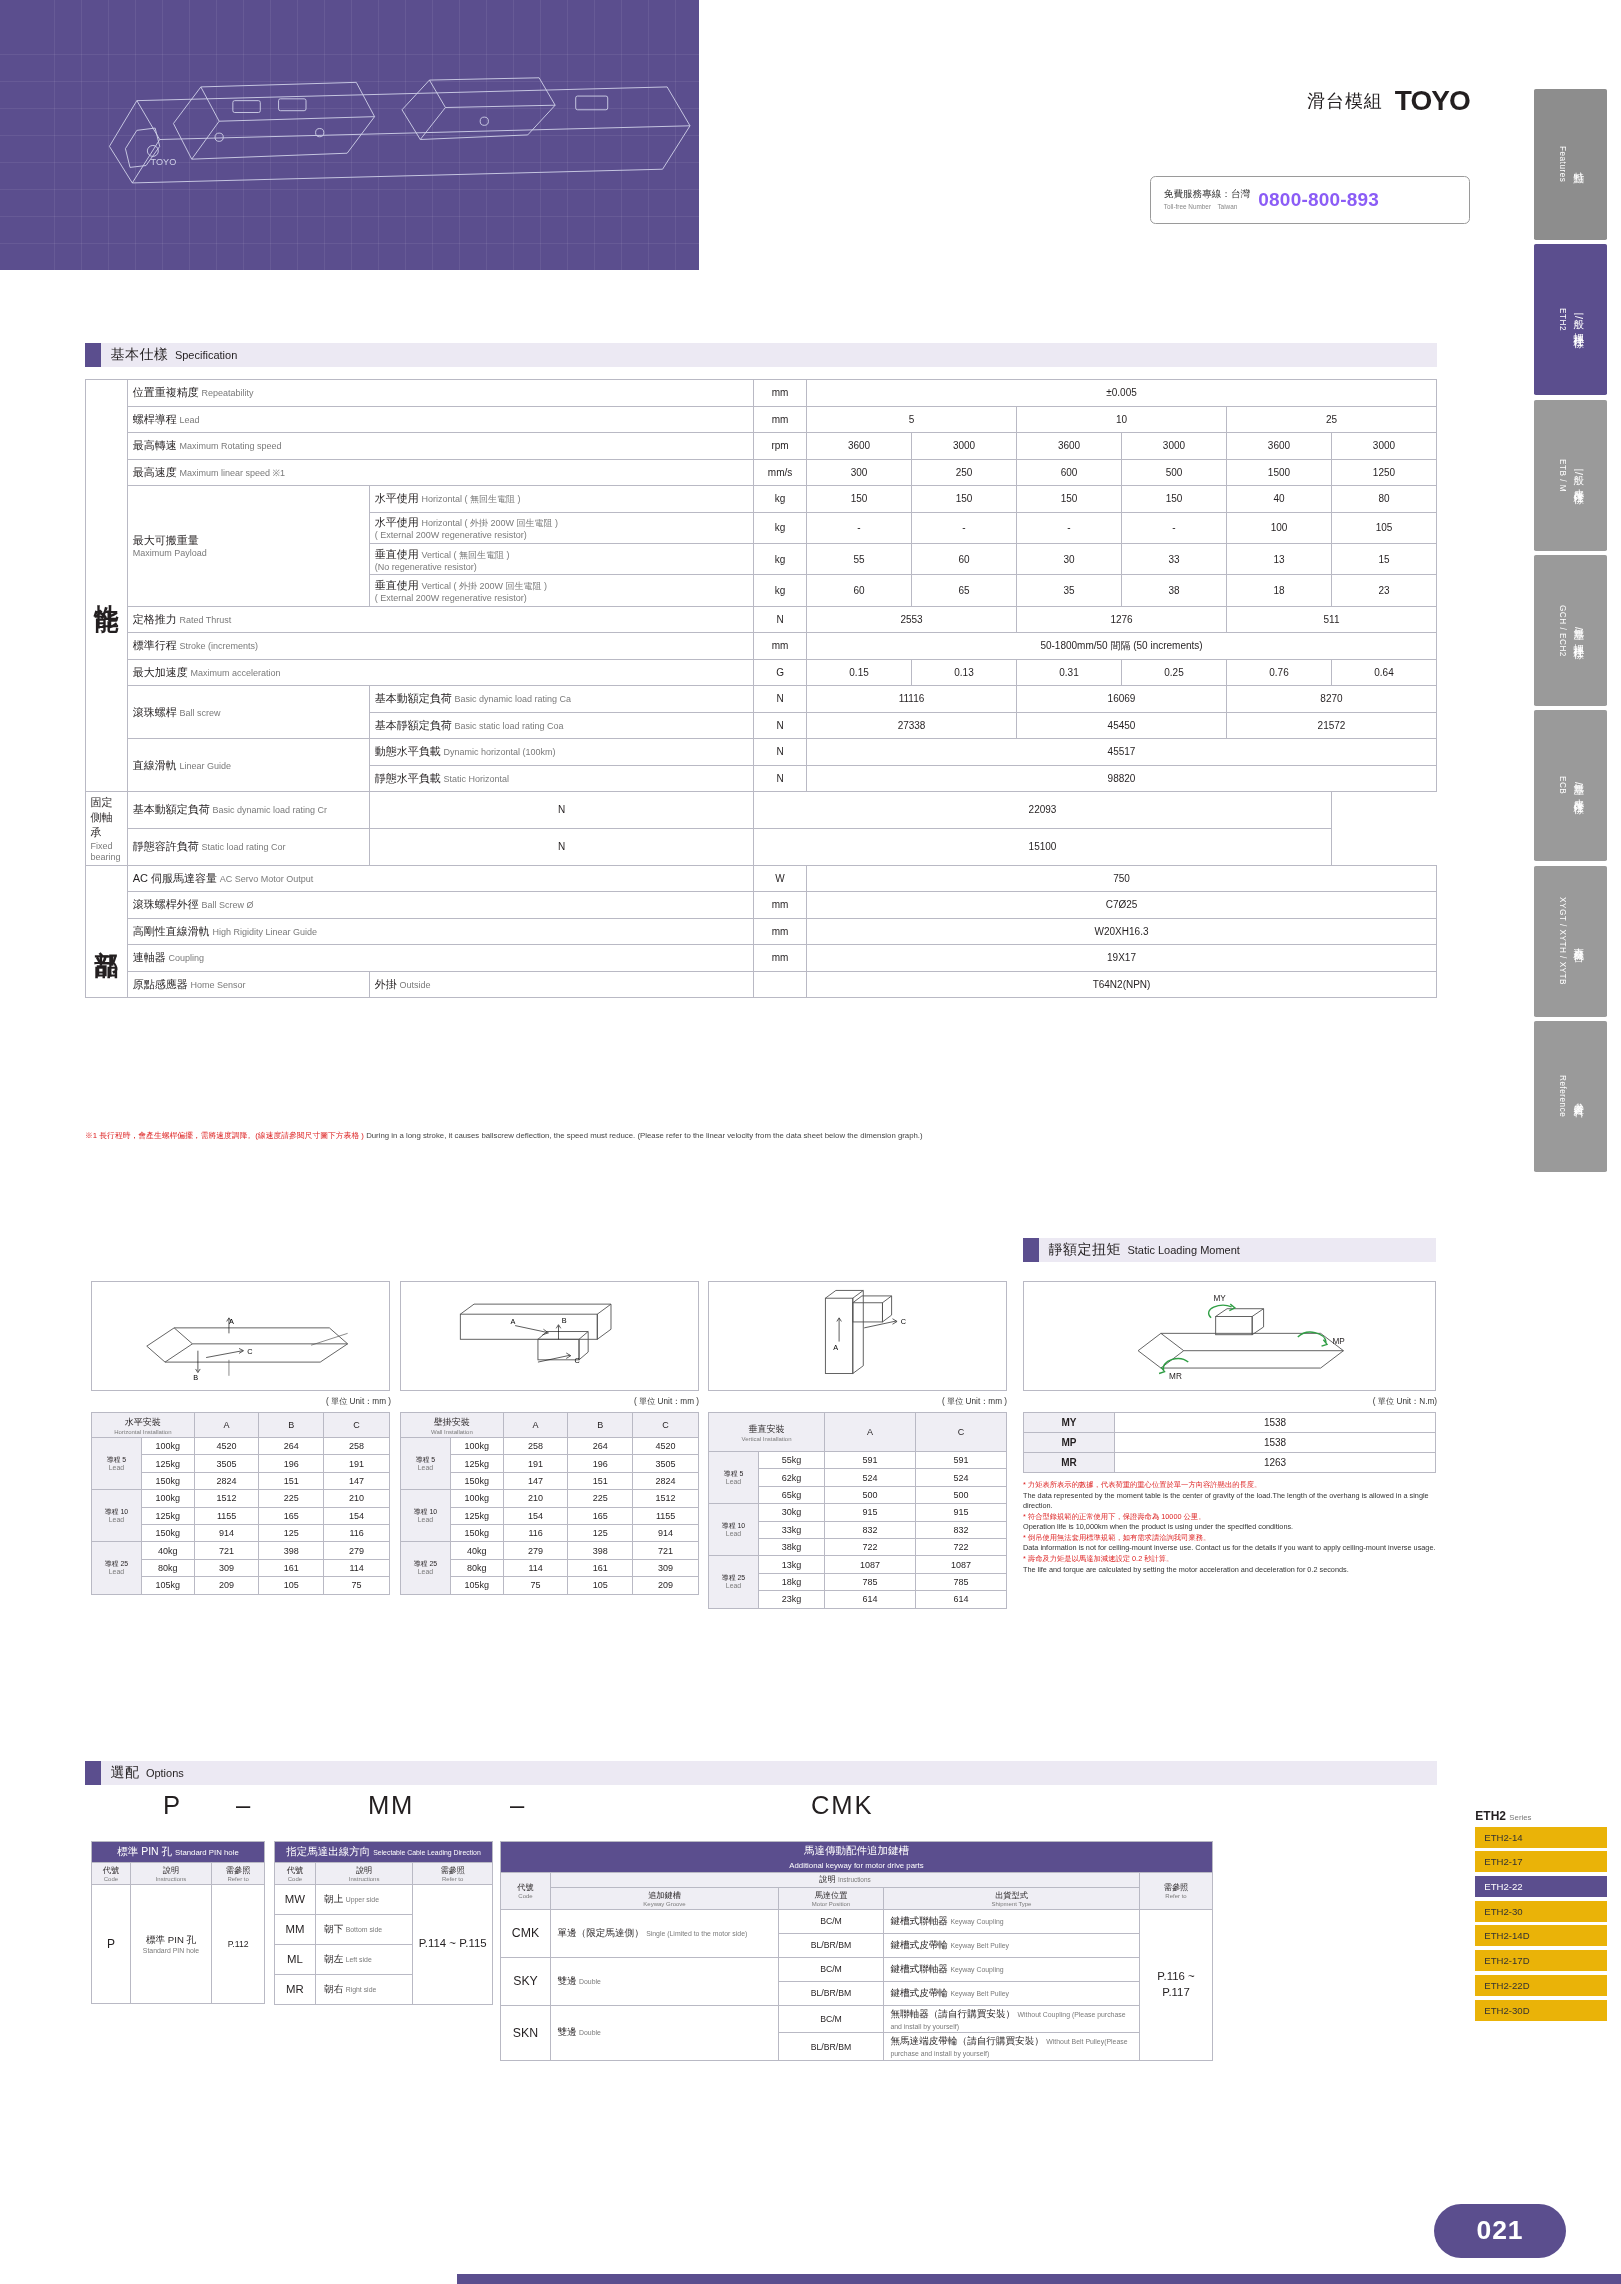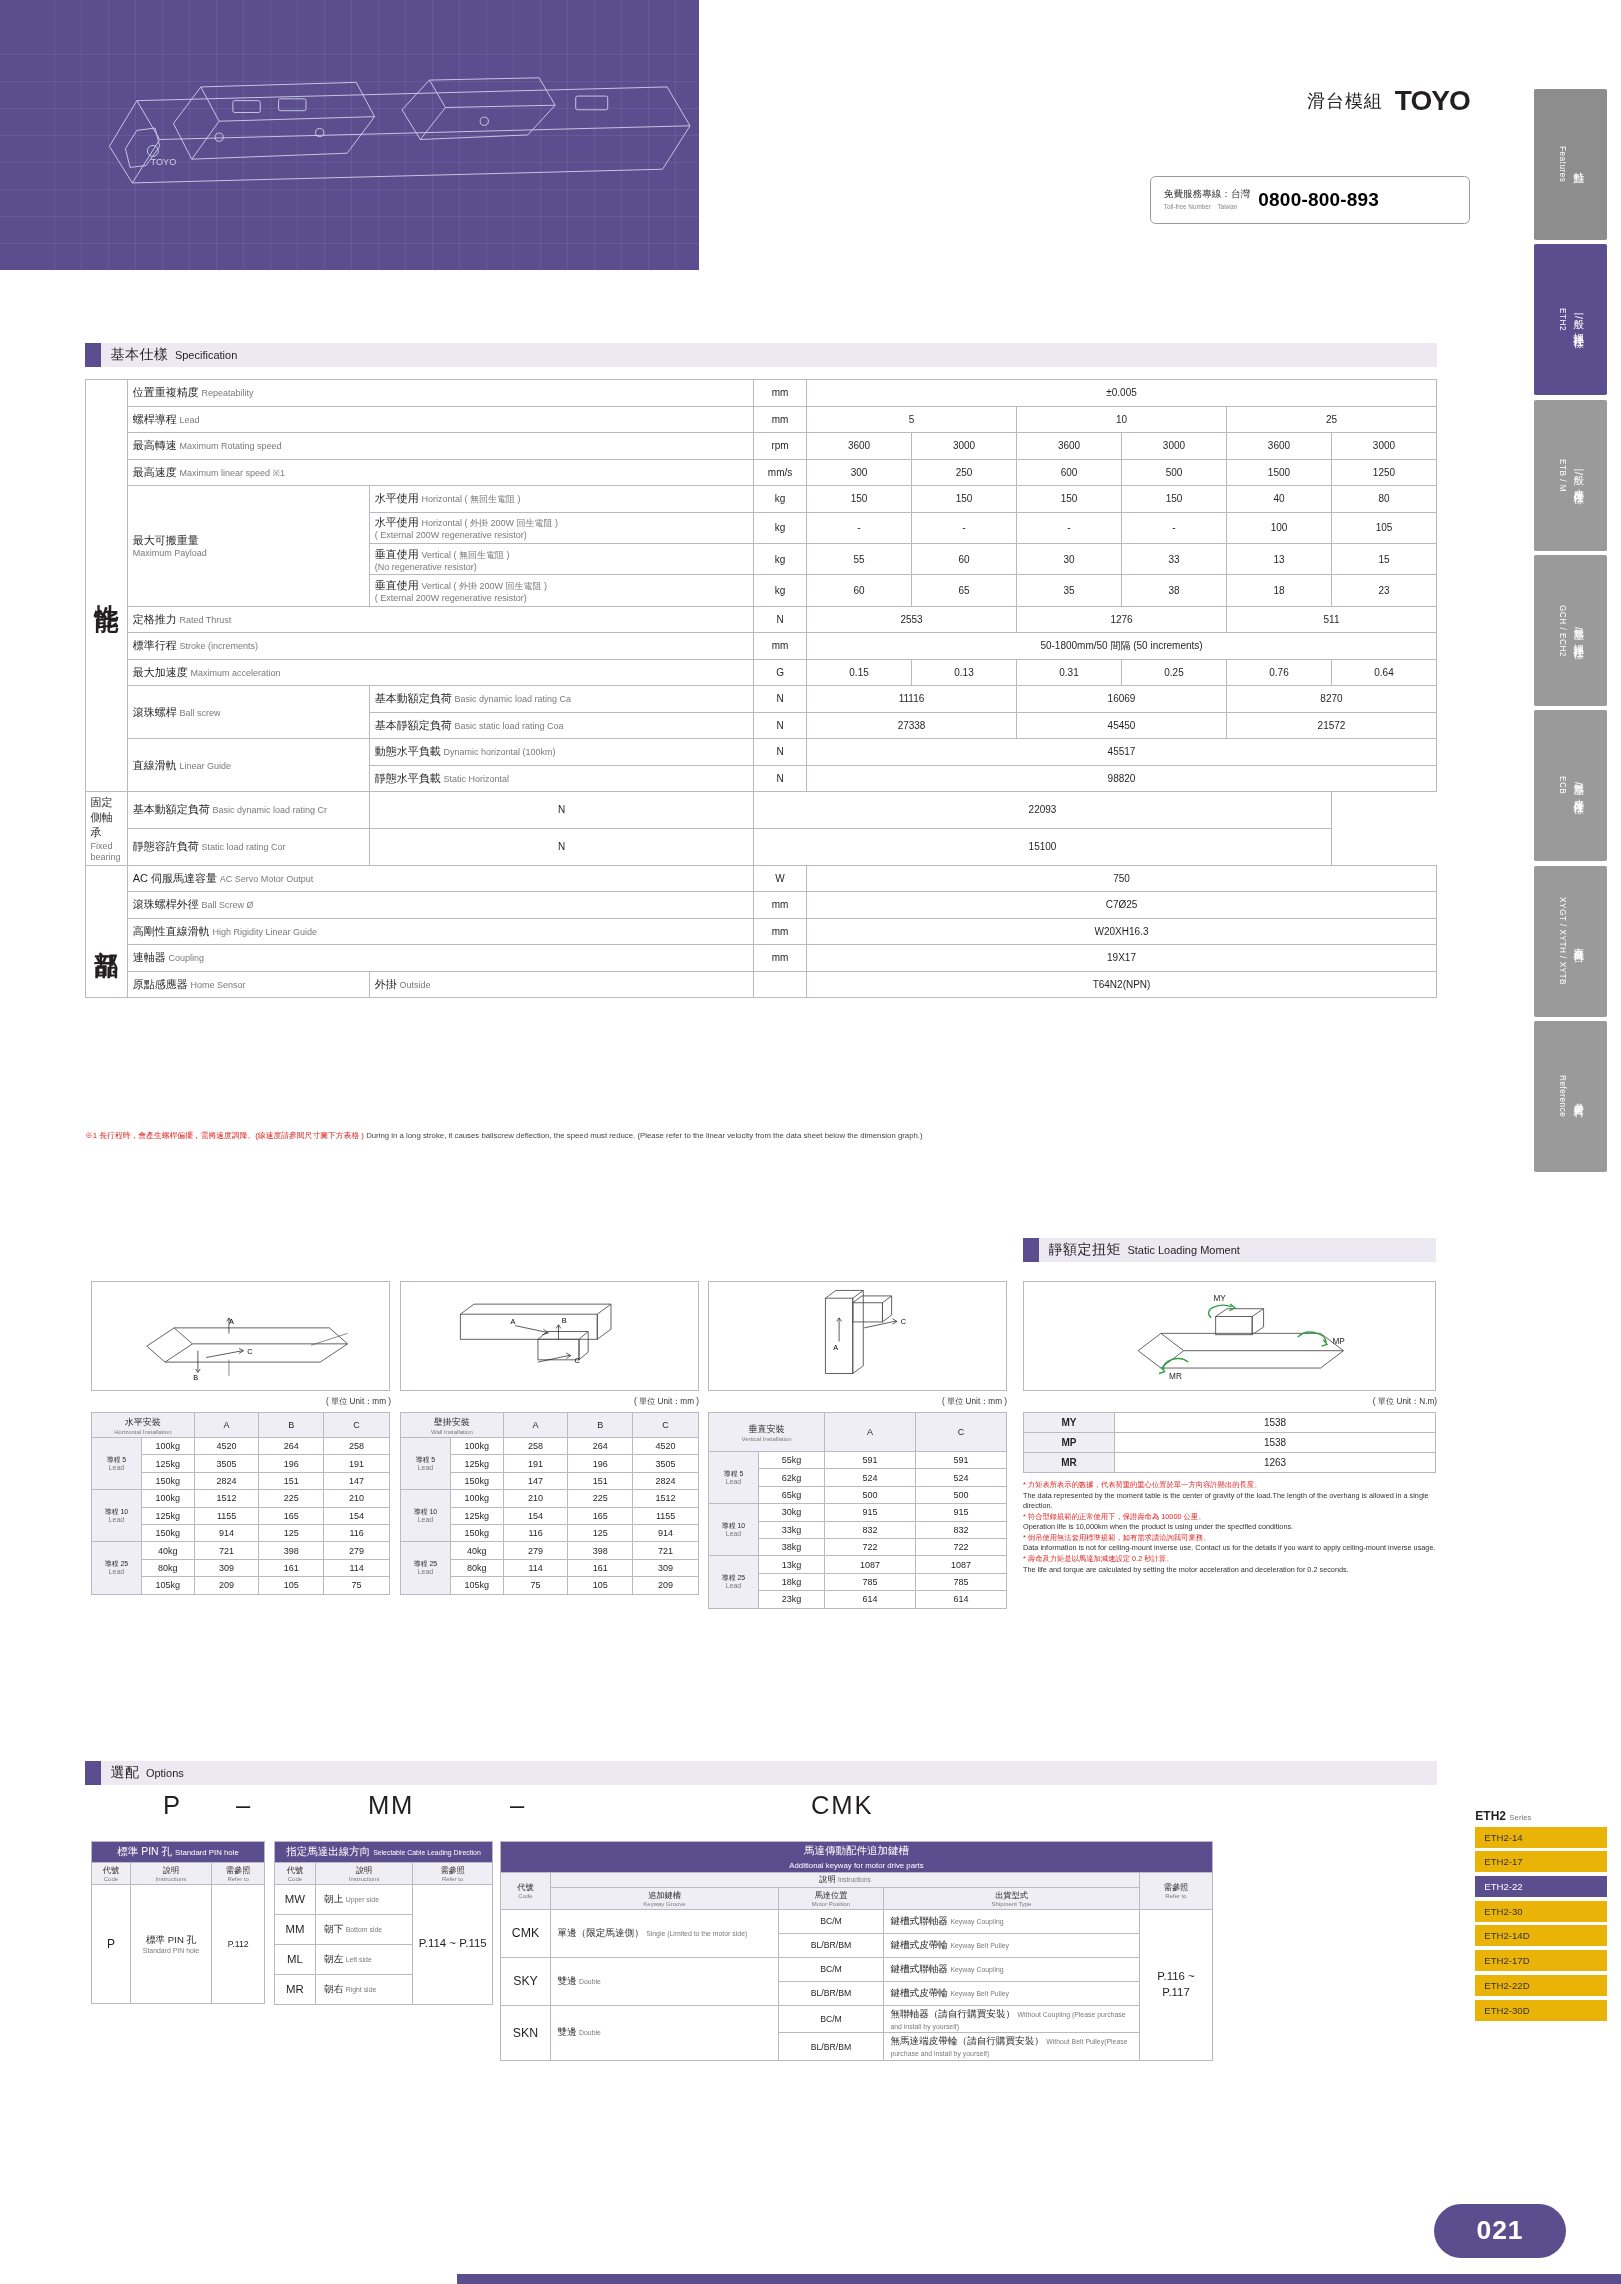--- a/index.html
+++ b/index.html
@@ -37,21 +37,21 @@
     font-family:"Liberation Sans", sans-serif; font-weight:bold; font-size:28px;
     letter-spacing:-0.9px; color:#231f20;
   }
   .toll-box{
     position:absolute; right:151px; top:176px; width:320px; height:48px;
     border:0.9px solid #9a9a9a; border-radius:5.5px; background:#fff;
     display:flex; align-items:center; padding:0 12.8px; gap:8.2px;
   }
   .toll-label-cn{ font-size:9.6px; color:#333; }
   .toll-label-en{ font-size:6.4px; color:#888; display:block; margin-top:1.4px;}
-  .toll-num{ font-size:19px; font-weight:bold; color:#000000; letter-spacing:0.2px;}
+  .toll-num{ font-size:19px; font-weight:bold; color:#8b5cf6; letter-spacing:0.2px;}
 
   
   .prod-illus{ position:absolute; left:82px; top:32px; width:640px; height:183px; }
 
   
   .side-tabs{ position:absolute; right:0; top:0; width:100px; height:2284px; background:#ffffff;}
   .tab{
     position:absolute; right:13.7px; width:73px; border-radius:1.8px;
     display:flex; align-items:center; justify-content:center;
     color:#fff; writing-mode:vertical-rl; text-orientation:mixed;

